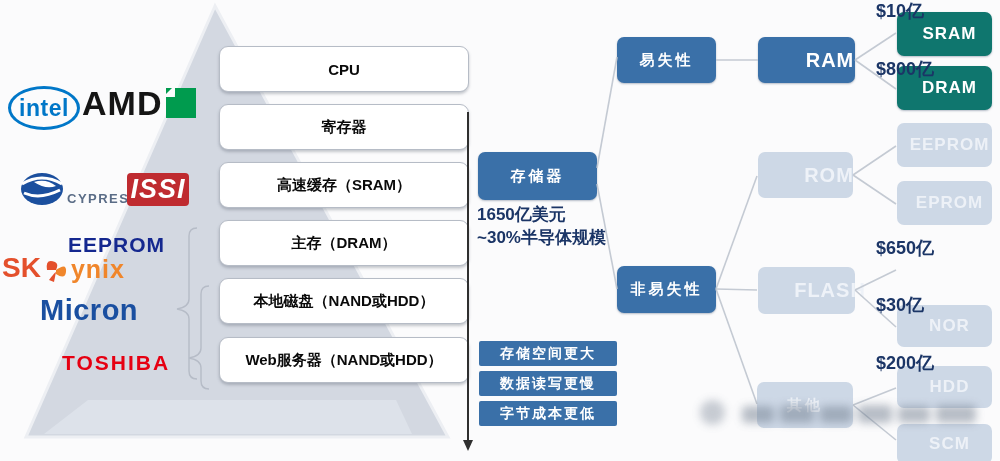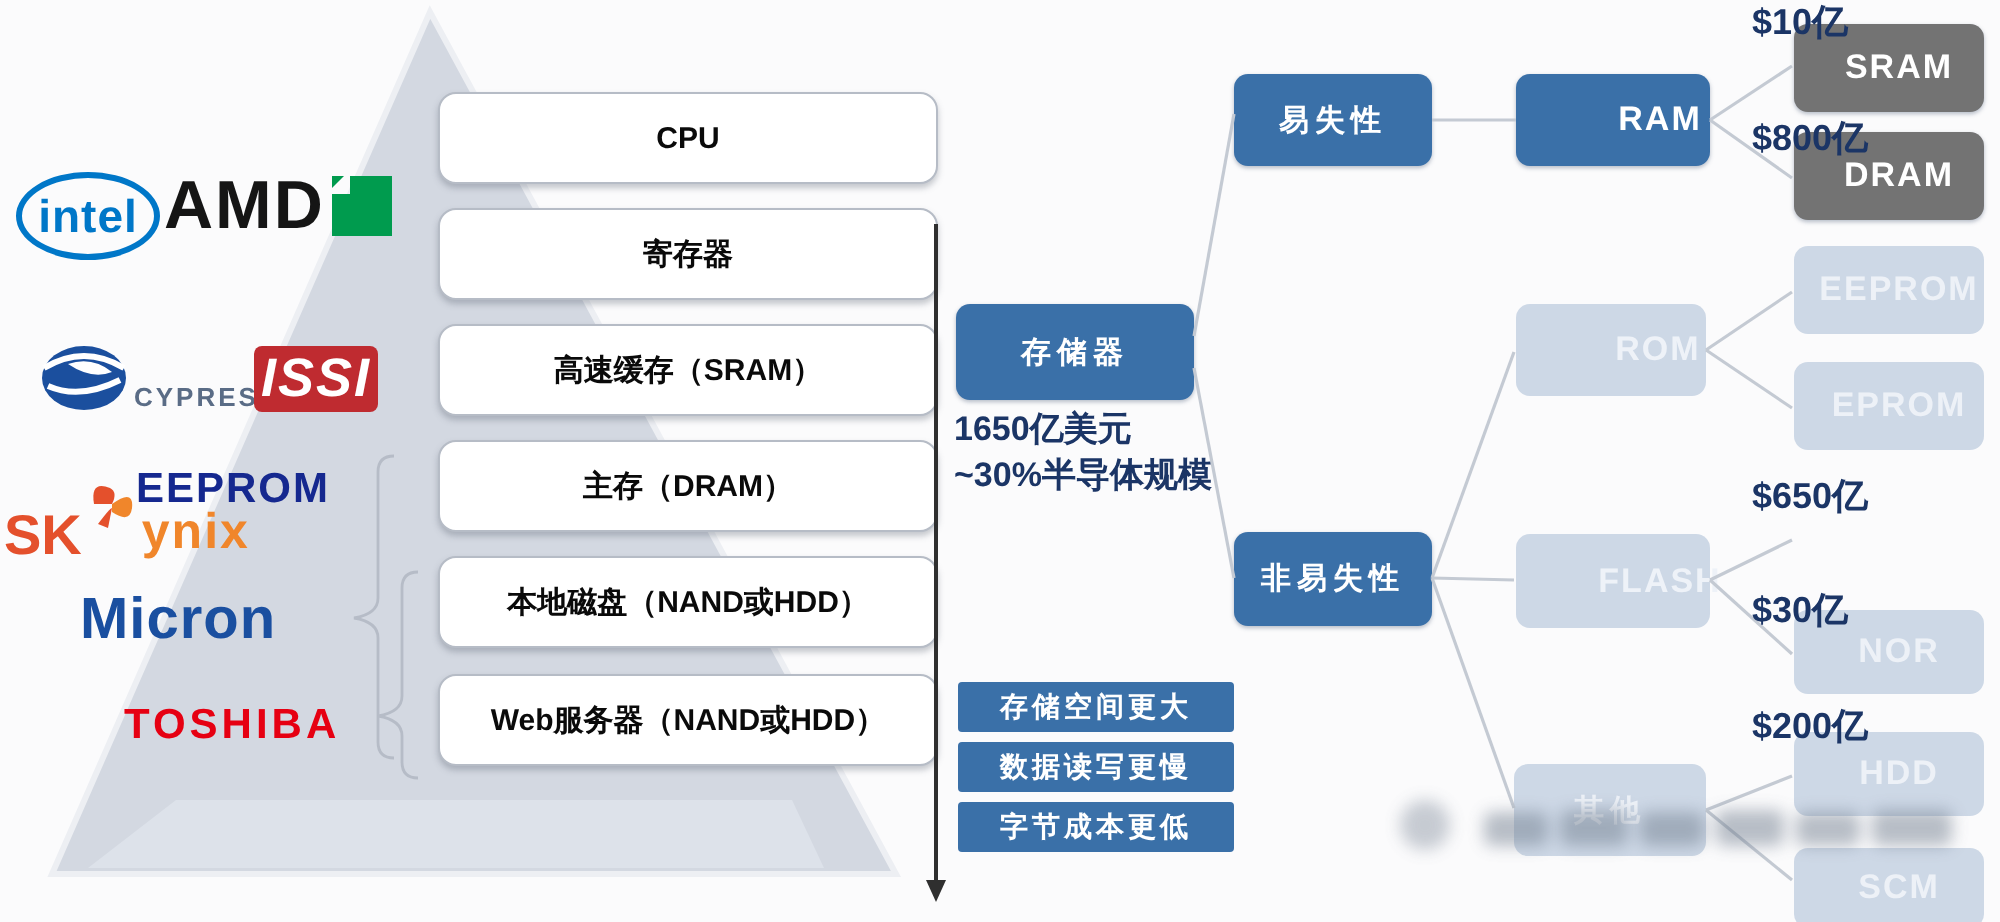--- a/index.html
+++ b/index.html
@@ -12,39 +12,39 @@
         border:1px solid #b6bcc6;border-radius:9px;box-shadow:0 2px 3px rgba(90,98,112,.35);
         display:flex;align-items:center;justify-content:center;
         font-weight:bold;font-size:15px;color:#0a0a0a;z-index:2;box-sizing:border-box;}
 
   
   .node{position:absolute;border-radius:7px;display:flex;align-items:center;justify-content:center;
         font-weight:bold;color:#fff;z-index:2;box-sizing:border-box;}
   .node.active{background:#3a70a8;box-shadow:0 1px 2px rgba(50,70,100,.35);}
   .node.faded{background:#cdd8e6;color:#eef2f8;}
   .cn{font-size:15px;letter-spacing:3px;}
-  .en{font-size:17px;letter-spacing:1px;padding-left:47px;}
+  .en{font-size:20px;letter-spacing:1px;padding-left:47px;}
 
   .leaf{position:absolute;left:897px;width:95px;border-radius:7px;display:flex;align-items:center;
         justify-content:center;font-weight:bold;font-size:17px;letter-spacing:1px;color:#fff;
         z-index:2;box-sizing:border-box;padding-left:10px;}
-  .leaf.active{background:#737373;box-shadow:0 1px 2px rgba(50,70,100,.35);}
+  .leaf.active{background:#0f766e;box-shadow:0 1px 2px rgba(50,70,100,.35);}
   .leaf.faded{background:#cdd8e6;color:#edf1f7;}
 
   .val{position:absolute;left:876px;width:110px;font-weight:800;font-size:18px;color:#1b3566;z-index:4;}
 
   .stats{position:absolute;left:477px;top:203px;width:160px;font-weight:800;font-size:17px;
          color:#1b3566;line-height:23px;z-index:2;}
 
   .bar{position:absolute;left:479px;width:138px;height:25px;background:#3a70a8;border-radius:2px;
        display:flex;align-items:center;justify-content:center;color:#fff;font-weight:bold;
        font-size:14px;letter-spacing:2px;z-index:2;}
 
   
-  .logo{position:absolute;z-index:2;display:flex;align-items:flex-start;}
+  .logo{position:absolute;z-index:2;display:flex;align-items:flex-end;}
   .intel-oval{width:66px;height:38px;border:3px solid #0077c8;border-radius:50%;
               display:flex;align-items:center;justify-content:center;color:#0077c8;
               font-size:23px;font-weight:600;letter-spacing:.5px;}
   .amd-text{font-size:34px;font-weight:800;color:#151515;letter-spacing:1px;line-height:30px;}
   .cypress-text{font-size:13px;color:#5a6c86;letter-spacing:1.5px;font-weight:bold;}
   .issi-box{width:62px;height:33px;background:#bf2b30;border-radius:4px;display:flex;
             align-items:center;justify-content:center;color:#fff;font-weight:800;
             font-style:italic;font-size:27px;letter-spacing:1px;}
   .samsung-text{font-size:21px;font-weight:800;color:#15288f;letter-spacing:1px;}
   .sk-text{font-size:28px;font-weight:800;color:#e4502c;}

